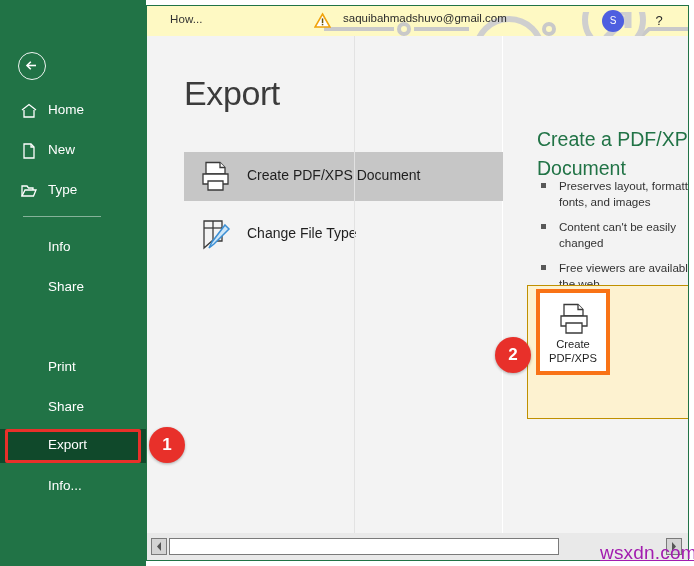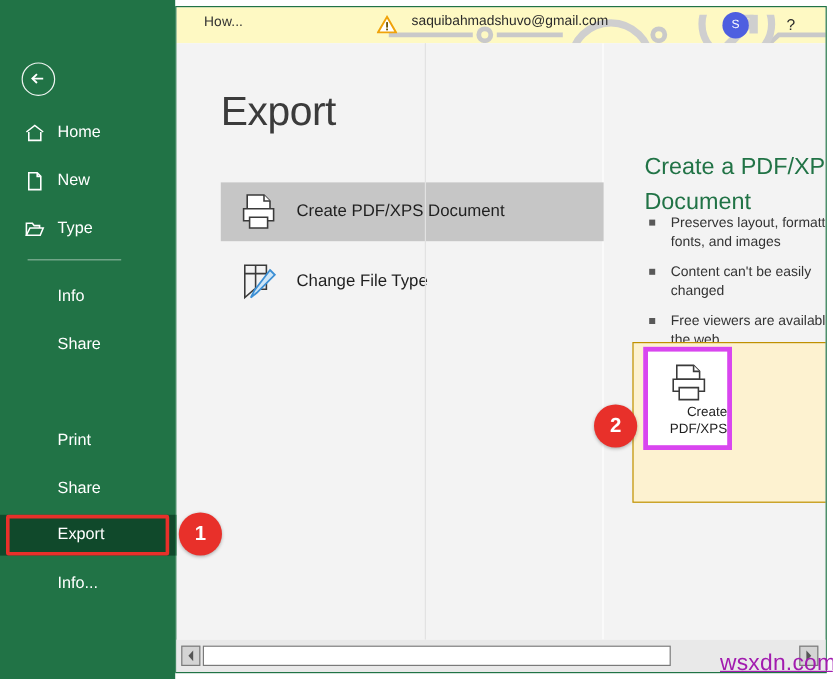--- a/index.html
+++ b/index.html
@@ -127,22 +127,22 @@
   }
   .r-bullets .bl:before{
     content:"";position:absolute;left:4px;top:5px;width:5px;height:5px;background:#585858;
   }
   .callout{
     position:absolute;left:24px;top:249px;width:172px;height:134px;
     background:#fdf2d0;border:1px solid #bf9000;box-sizing:border-box;
   }
   .pdfbtn{
     position:absolute;left:33px;top:253px;width:74px;height:86px;
-    background:#ffffff;border:4px solid #d946ef;box-sizing:border-box;
-    text-align:right;cursor:pointer;
+    background:#ffffff;border:4px solid #f97316;box-sizing:border-box;
+    text-align:center;cursor:pointer;
   }
   .pdfbtn .pi{position:absolute;left:17px;top:10px;width:34px;height:32px;}
   .pdfbtn .pl{
     position:absolute;left:0;top:44px;width:100%;
     font-size:11.2px;line-height:14px;color:#1f1f1f;
   }
 
   
   .botstrip{
     position:absolute;left:147px;top:533px;width:541px;height:27px;

